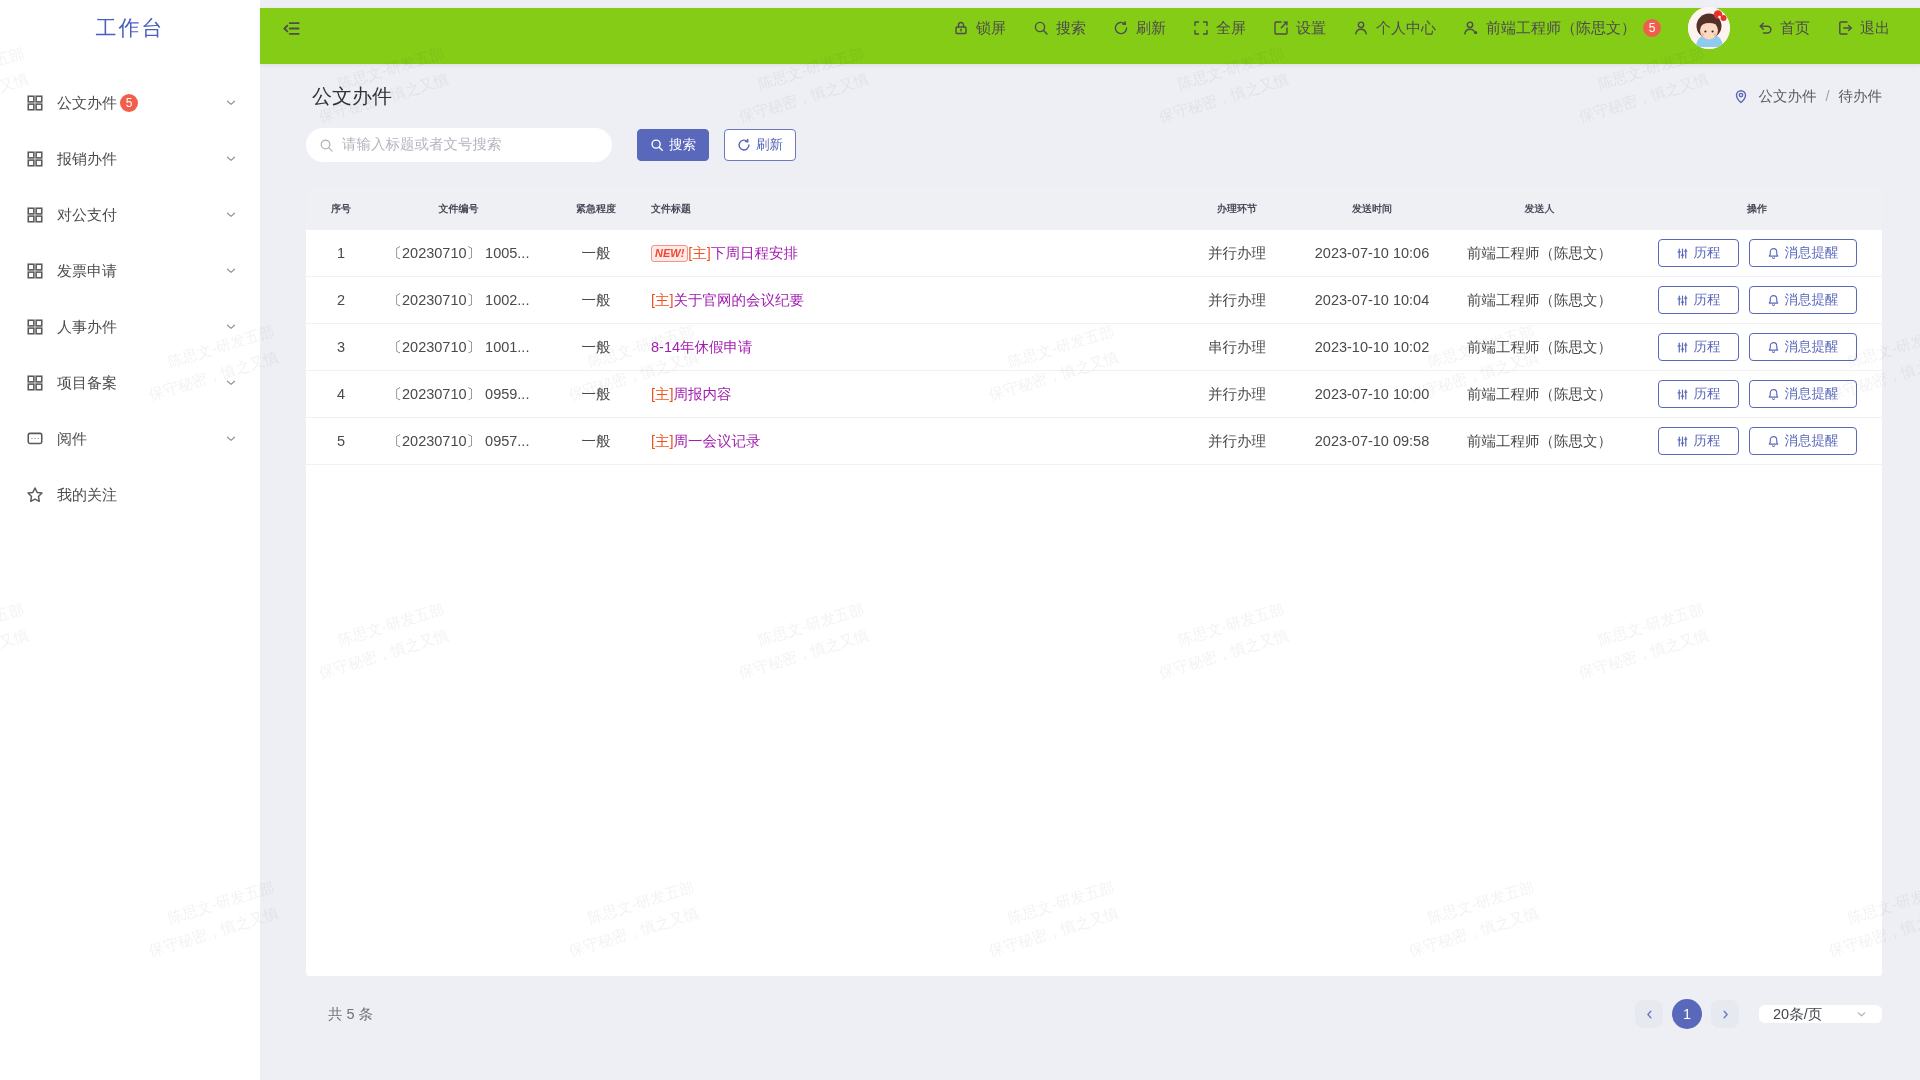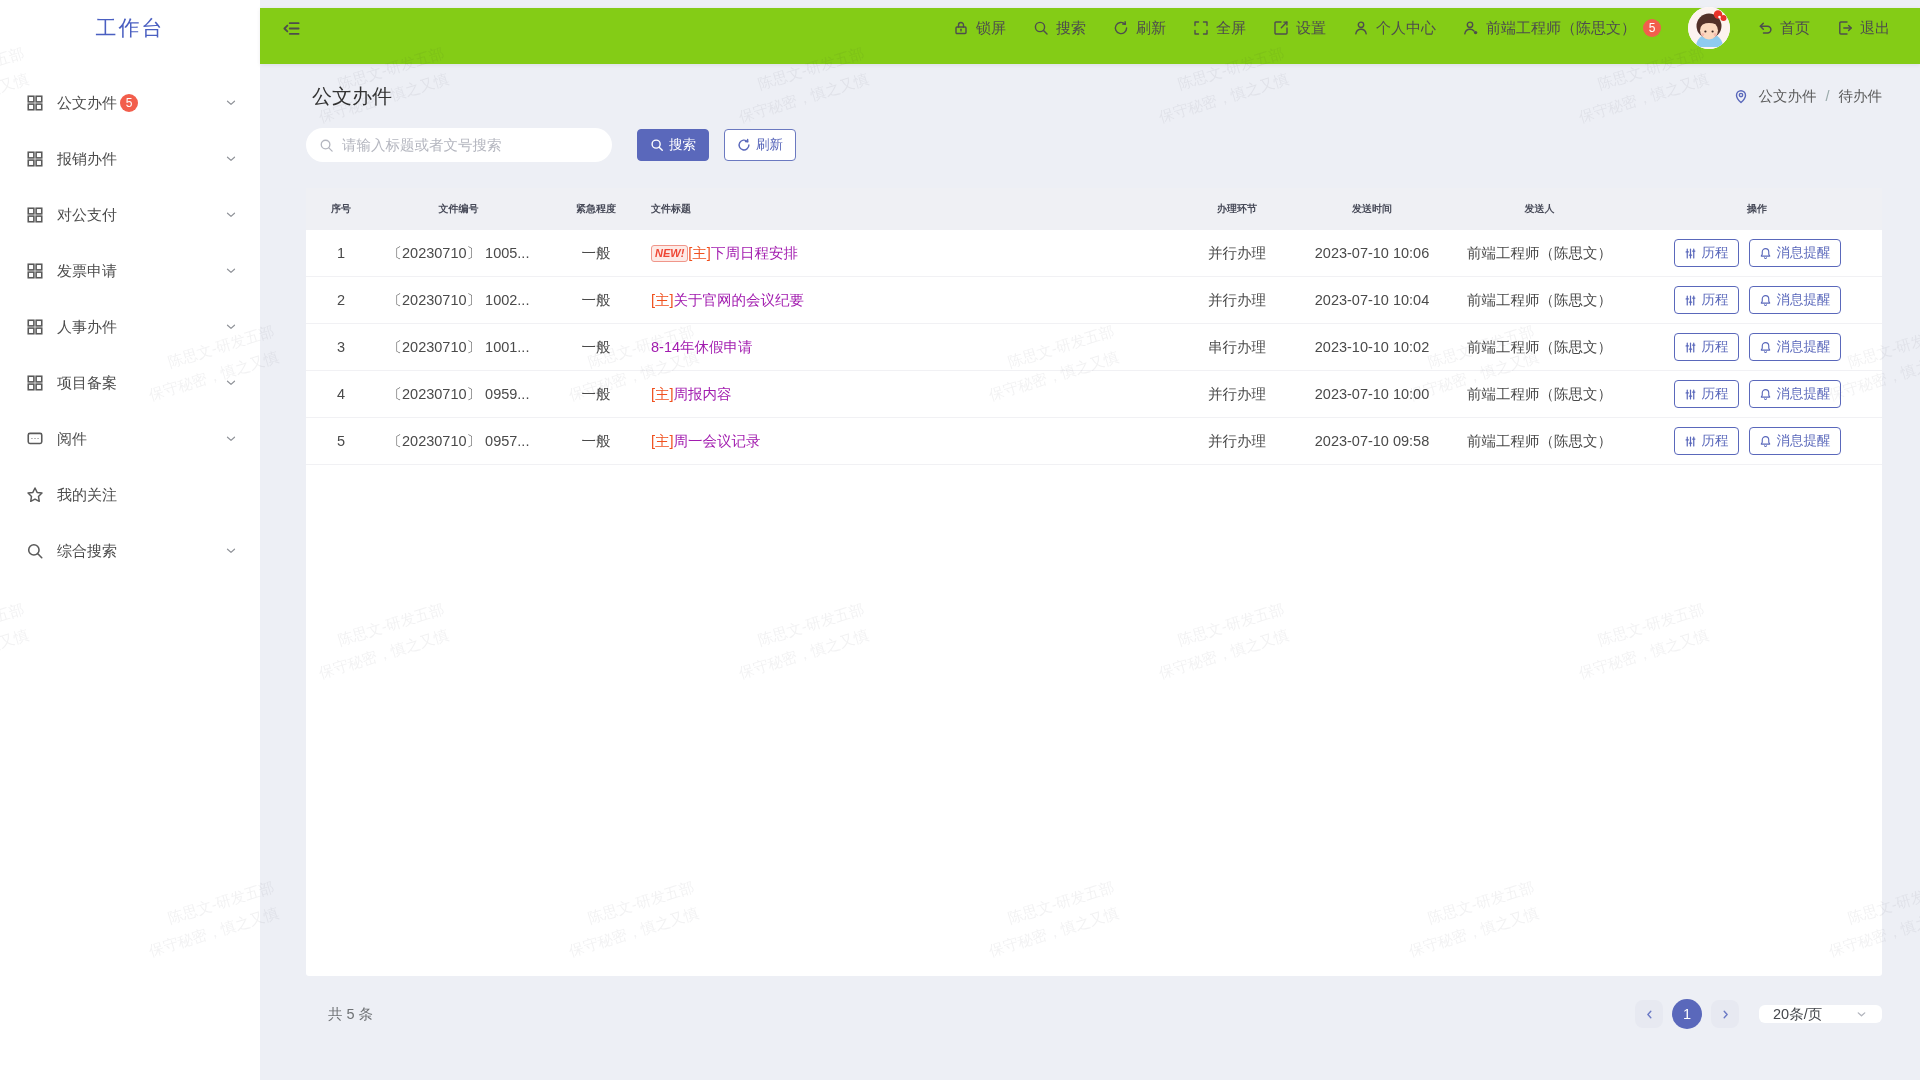--- a/index.html
+++ b/index.html
@@ -29,21 +29,21 @@
   .content { margin-left:260px; padding:76px 38px 0 46px; height:1080px; }
   .page-head { display:flex; align-items:center; justify-content:space-between; height:40px; padding-left:6px; }
   .page-title { font-size:20px; font-weight:500; color:#333; }
   .breadcrumb { display:flex; align-items:center; gap:9px; font-size:14.5px; color:#5a5a5a; }
   .breadcrumb .pin { color:#5a68bb; }
   .crumb-sep { color:#9aa; }
   .crumb-link { cursor:pointer; }
 
   .search-row { display:flex; align-items:center; margin-top:12px; }
   .search-box { width:306px; height:34px; background:#fff; border-radius:17px; display:flex; align-items:center; padding:0 13px; color:#b4b6bf; }
-  .search-box input { border:none; outline:none; background:transparent; flex:1; font-size:14.5px; color:#3b82f6; margin-left:8px; font-family:Liberation Serif, serif; }
+  .search-box input { border:none; outline:none; background:transparent; flex:1; font-size:14.5px; color:#3b82f6; margin-left:8px; font-family:Liberation Mono, monospace; }
   .search-box input::placeholder { color:#b4b6bf; }
   .btn { display:inline-flex; align-items:center; gap:5px; height:32px; padding:0 12px; border-radius:4px; font-size:13.5px; cursor:pointer; font-family:inherit; }
   .btn-search { margin-left:25px; background:#5a68bb; border:1px solid #5a68bb; color:#fff; }
   .btn-refresh { margin-left:15px; background:#fff; border:1px solid #6b79c0; color:#5a68bb; }
 
   .panel { margin-top:26px; background:#fff; border-radius:3px; min-height:788px; }
   .t-head { display:flex; align-items:center; height:42px; background:#eff0f4; font-size:10px; font-weight:700; color:#474a58; }
   .t-row { display:flex; align-items:center; height:47px; border-bottom:1px solid #f1f1f4; font-size:14.5px; color:#4a4a4a; background:#fff; }
   .col-idx { width:70px; text-align:center; }
   .col-no { width:165px; text-align:center; }
@@ -51,21 +51,21 @@
   .col-title { flex:1; text-align:left; display:flex; align-items:center; }
   .col-step { width:120px; text-align:center; }
   .col-time { width:150px; text-align:center; }
   .col-sender { width:185px; text-align:center; }
   .col-ops { width:250px; display:flex; align-items:center; justify-content:center; gap:10px; }
   .new-badge { display:inline-block; border:1px solid #f0968a; background:#fdeae6; color:#ef4836; font-size:11px; font-weight:700; font-style:italic; border-radius:3px; padding:0 3px; line-height:15px; }
   .new-badge:empty { display:none; }
   .doc-tag { color:#f0501e; }
   .doc-tag:empty { display:none; }
   .doc-link { color:#a21caf; text-decoration:none; cursor:pointer; }
-  .op-btn { display:inline-flex; align-items:center; gap:5px; height:28px; padding:0 9px; background:#fff; border:1px solid #5a68bb; color:#5a68bb; border-radius:4px; font-size:13.5px; cursor:pointer; font-family:inherit; }
+  .op-btn { display:inline-flex; align-items:center; gap:5px; height:28px; padding:0 17px; background:#fff; border:1px solid #5a68bb; color:#5a68bb; border-radius:4px; font-size:13.5px; cursor:pointer; font-family:inherit; }
 
   .pagination-row { display:flex; align-items:center; height:64px; padding:12px 0 0 22px; }
   .total { color:#6f7275; font-size:14.5px; }
   .pager { margin-left:auto; display:flex; align-items:center; gap:9px; }
   .page-btn { width:28px; height:28px; border-radius:8px; background:#e7e9f1; color:#6a79c5; display:flex; align-items:center; justify-content:center; cursor:pointer; }
   .page-num { width:30px; height:30px; border-radius:50%; background:#5a68bb; color:#fff; display:flex; align-items:center; justify-content:center; font-size:14.5px; cursor:pointer; }
   .page-size { margin-left:20px; width:123px; height:18px; background:#fff; border-radius:6px; display:flex; align-items:center; justify-content:space-between; padding:0 14px; font-size:14.5px; color:#45484d; cursor:pointer; }
   .page-size .chev { color:#b0b3bb; }
 
   
@@ -203,34 +203,20 @@
 
     <div class="nav-item">
       <span class="nico">
           <svg width="18" height="18" viewBox="0 0 16 16" fill="none" stroke="currentColor" stroke-width="1.3" stroke-linejoin="round">
             <path d="M8 1.8l1.9 3.9 4.3.6-3.1 3 .7 4.3L8 11.6l-3.8 2 .7-4.3-3.1-3 4.3-.6z"></path>
           </svg>
         </span>
       <span>我的关注</span>
     </div>
 
-    <div class="nav-item">
-      <span class="nico">
-          <svg width="18" height="18" viewBox="0 0 16 16" fill="none" stroke="currentColor" stroke-width="1.4" stroke-linecap="round">
-            <circle cx="7" cy="7" r="4.6"></circle>
-            <path d="M10.5 10.5L14 14"></path>
-          </svg>
-        </span>
-      <span>综合搜索</span>
-      <span class="nav-chev">
-          <svg width="14" height="14" viewBox="0 0 16 16" fill="none" stroke="currentColor" stroke-width="1.4" stroke-linecap="round" stroke-linejoin="round">
-            <path d="M4 6l4 3.6L12 6"></path>
-          </svg>
-        </span>
-    </div>
 
   </nav>
 </aside>
 
 <header class="topbar">
   <span class="collapse-btn">
       <svg width="19" height="19" viewBox="0 0 16 16" fill="none" stroke="currentColor" stroke-width="1.5" stroke-linecap="round" stroke-linejoin="round">
         <path d="M6.5 3.5H14"></path>
         <path d="M6.5 8H14"></path>
         <path d="M6.5 12.5H14"></path>

